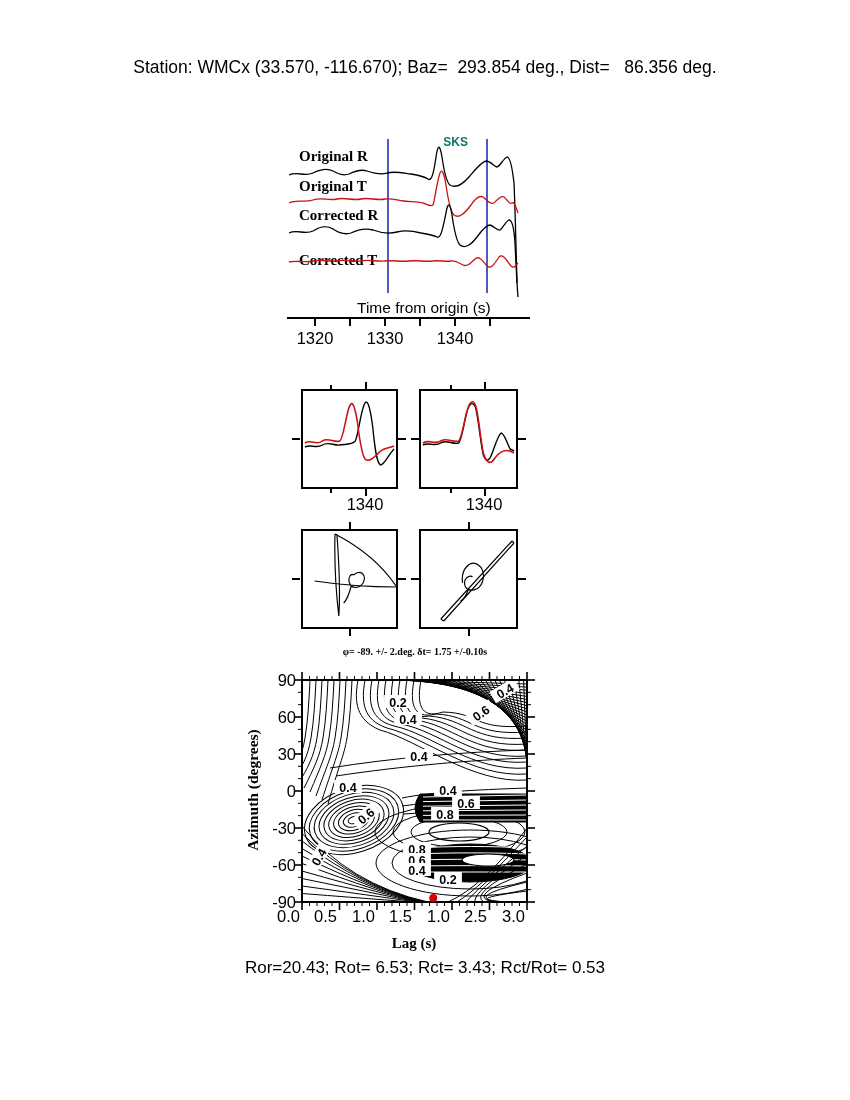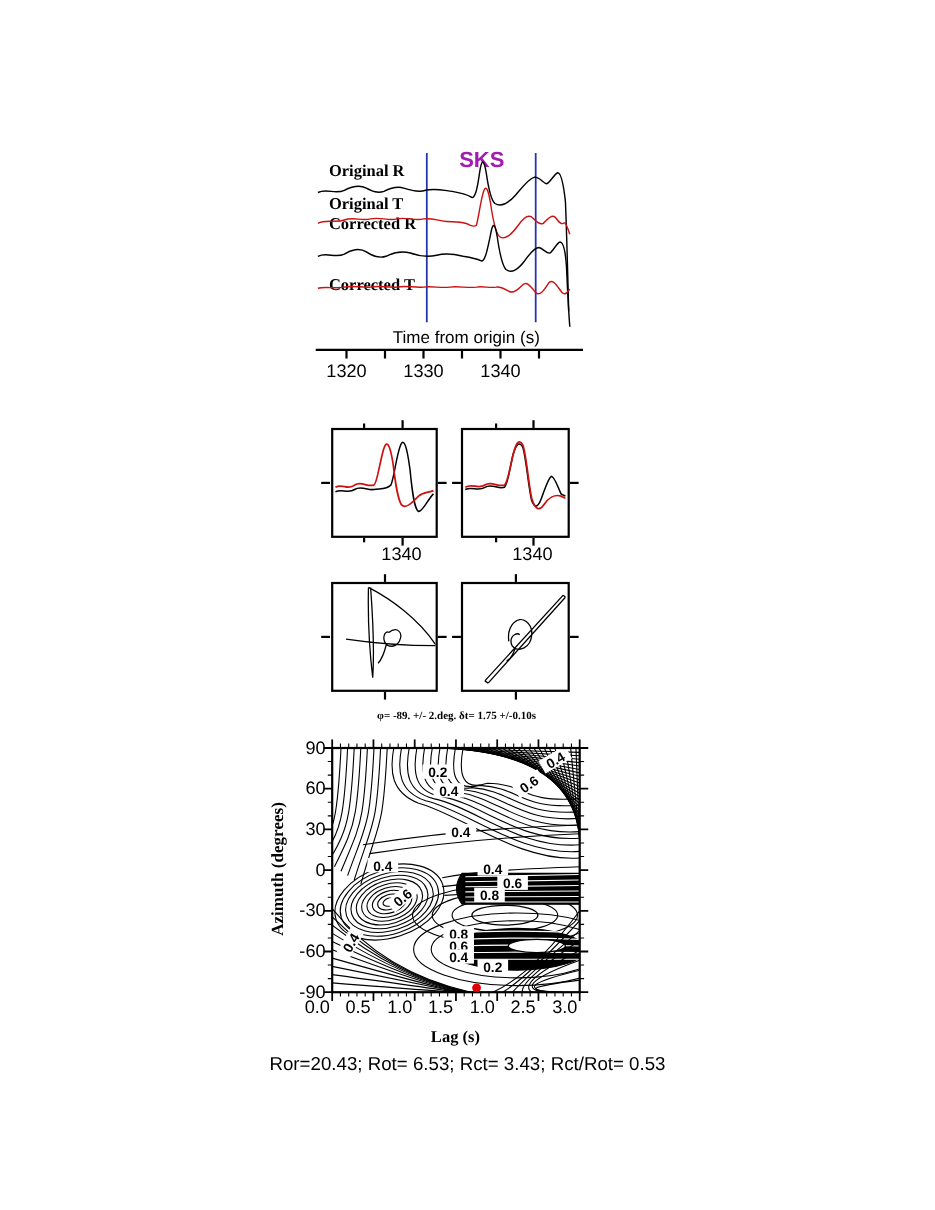--- a/index.html
+++ b/index.html
@@ -4,47 +4,48 @@
 <style>
   html,body{margin:0;padding:0;background:#fff;}
   .page{position:relative;width:850px;height:1100px;background:#fff;overflow:hidden;
         font-family:"Liberation Sans",sans-serif;color:#000;}
   .abs{position:absolute;}
   .ctr{left:0;right:0;text-align:center;}
   .serifb{font-family:"Liberation Serif",serif;font-weight:bold;}
   .pre{white-space:pre;}
   .station{top:57px;font-size:17.5px;}
   .event{top:97px;font-size:17px;}
-  .phase{top:135px;left:408px;width:60px;text-align:center;font-weight:bold;font-size:20px;color:#a21caf;}
+  .phase{top:135px;left:408px;width:60px;text-align:right;font-weight:bold;font-size:12px;color:#0f766e;}
   .tracelabel{left:299px;font-size:15px;}
   .taxtitle{top:299px;left:357px;font-size:15.5px;}
   .ttick{top:329px;width:60px;margin-left:-30px;text-align:center;font-size:16.5px;}
   .box{position:absolute;border:2px solid #000;background:#fff;box-sizing:border-box;}
   .vtick{position:absolute;width:2px;background:#000;}
   .htick{position:absolute;height:2px;width:8px;background:#000;}
   .cmplabel{top:495px;width:60px;margin-left:-30px;text-align:center;font-size:16.5px;}
   .ctitle{top:646px;left:250px;width:330px;text-align:center;font-size:10px;}
   .ylab{top:781px;left:173px;width:160px;text-align:center;font-size:15.5px;transform:rotate(-90deg);}
   .ytick{width:46px;left:250px;text-align:right;font-size:16.5px;}
   .xtick{top:907px;width:50px;margin-left:-25px;text-align:left;font-size:16.5px;}
   .xlab{top:935px;left:354px;width:120px;text-align:center;font-size:15px;}
   .footer{top:958px;font-size:17px;}
   svg{display:block;}
 </style>
 </head>
 <body>
 
 <div class="page">
 
+  <div class="abs ctr station pre">Station: WMCx (33.570, -116.670); Baz=  293.854 deg., Dist=   86.356 deg.</div>
 
   <div class="abs phase">SKS</div>
 
   <div class="abs tracelabel serifb" style="top:148px">Original R</div>
   <div class="abs tracelabel serifb" style="top:178px">Original T</div>
-  <div class="abs tracelabel serifb" style="top:196px">Corrected R</div>
+  <div class="abs tracelabel serifb" style="top:207px">Corrected R</div>
   <div class="abs tracelabel serifb" style="top:252px">Corrected T</div>
 
   <svg class="abs" style="left:285px;top:135px" width="250" height="195" viewBox="0 0 250 195">
     <line x1="103" y1="4" x2="103" y2="158" stroke="#2233b0" stroke-width="1.6"></line>
     <line x1="202" y1="4" x2="202" y2="158" stroke="#2233b0" stroke-width="1.6"></line>
     <path fill="none" stroke="#000" stroke-width="1.3" d="M4,40 C12,36 20,42 28,38 C34,35 42,33 48,36 C54,39 58,41 64,39 C70,36 76,34 82,36
          C88,38 96,40 102,38 C110,36 118,38 126,39 C132,40 138,41 143,44 C147,47 149,36 151,22
          C153,8 155,10 157,22 C159,36 161,47 165,50 C170,53 177,50 184,42 C190,35 196,27 201,26
          C206,26 209,32 212,32 C215,31 219,23 222,22 C225,22 227,30 229,48 C230,70 231,110 232,148"></path>
     <path fill="none" stroke="#cc1111" stroke-width="1.3" d="M4,68 C12,64 20,68 28,65 C36,62 44,66 52,64 C60,62 68,66 76,64 C84,62 92,66 100,64

